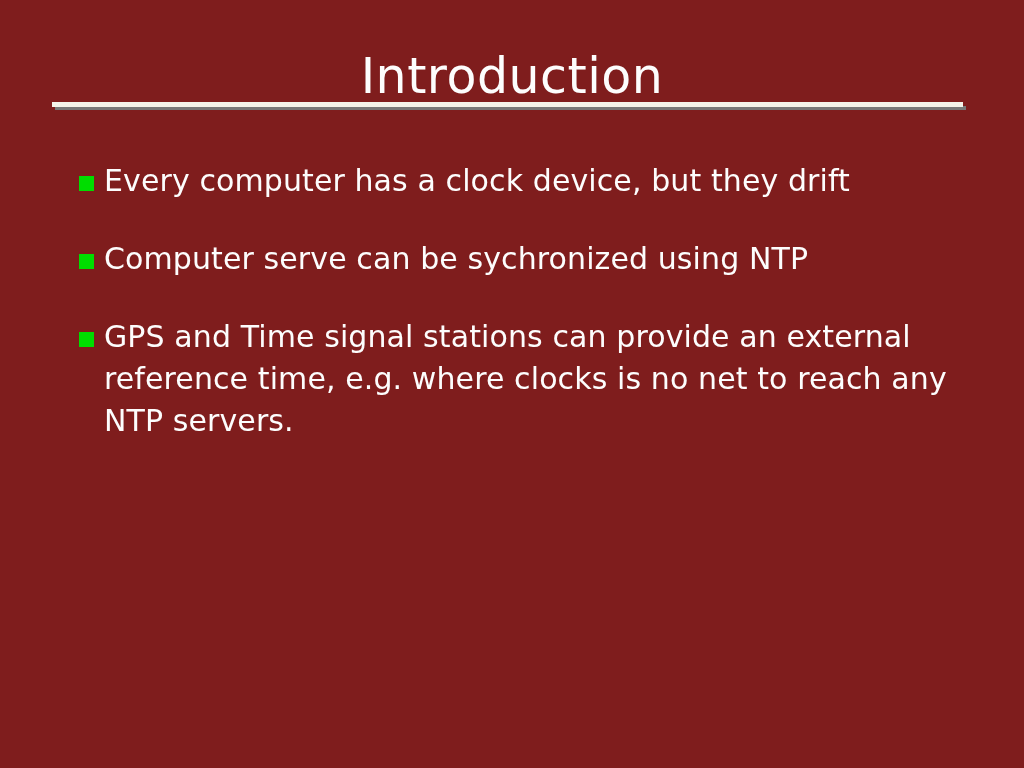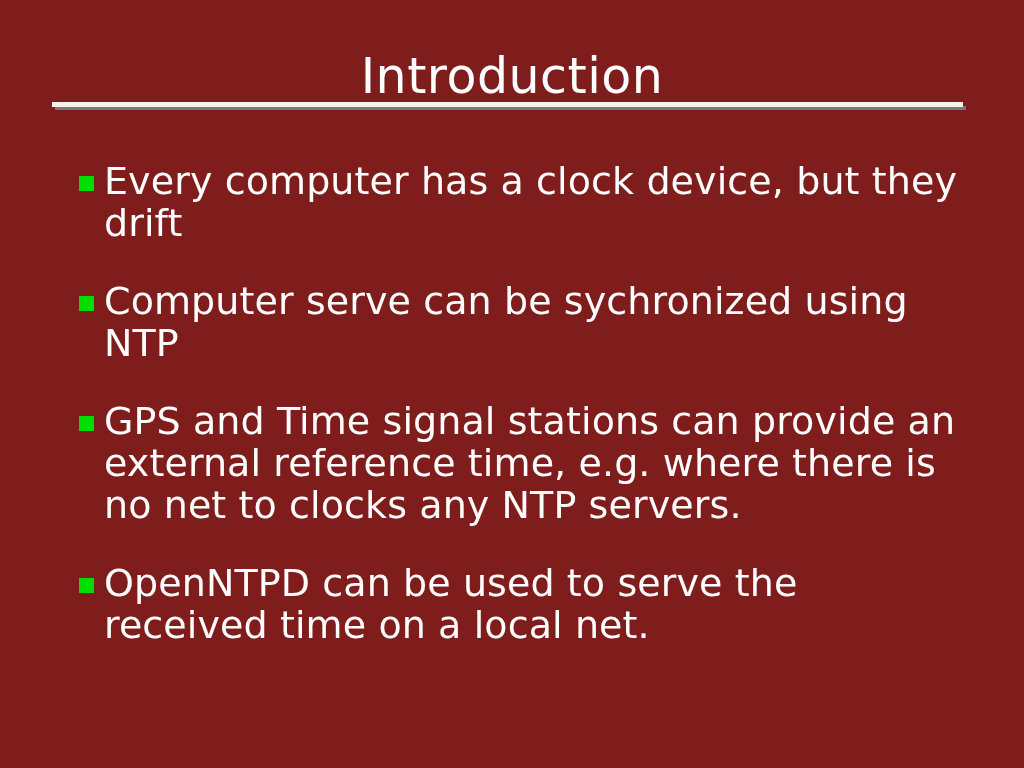--- a/index.html
+++ b/index.html
@@ -87,21 +87,21 @@
     top: 16px;
     width: 15px;
     height: 15px;
     background: #00dd00;
   }
 
   .bullet-text {
     display: block;
     color: #fdfdfd;
     font-family: "DejaVu Sans", sans-serif;
-    font-size: 38px;
+    font-size: 30px;
     font-weight: 400;
     line-height: 42px;
     letter-spacing: 0.1px;
   }
 </style>
 </head>
 <body>
 
 <div class="slide">
 
@@ -119,23 +119,19 @@
       <span class="bullet-text">Every computer has a clock device, but they drift</span>
     </div>
 
     <div class="bullet-item">
       <span class="bullet-marker"></span>
       <span class="bullet-text">Computer serve can be sychronized using NTP</span>
     </div>
 
     <div class="bullet-item">
       <span class="bullet-marker"></span>
-      <span class="bullet-text">GPS and Time signal stations can provide an external reference time, e.g. where there is no net to clocks any NTP servers.</span>
+      <span class="bullet-text">GPS and Time signal stations can provide an external reference time, e.g. where clocks is no net to reach any NTP servers.</span>
     </div>
 
-    <div class="bullet-item">
-      <span class="bullet-marker"></span>
-      <span class="bullet-text">OpenNTPD can be used to serve the received time on a local net.</span>
-    </div>
 
   </div>
 
 </div>
 
 </body></html>

